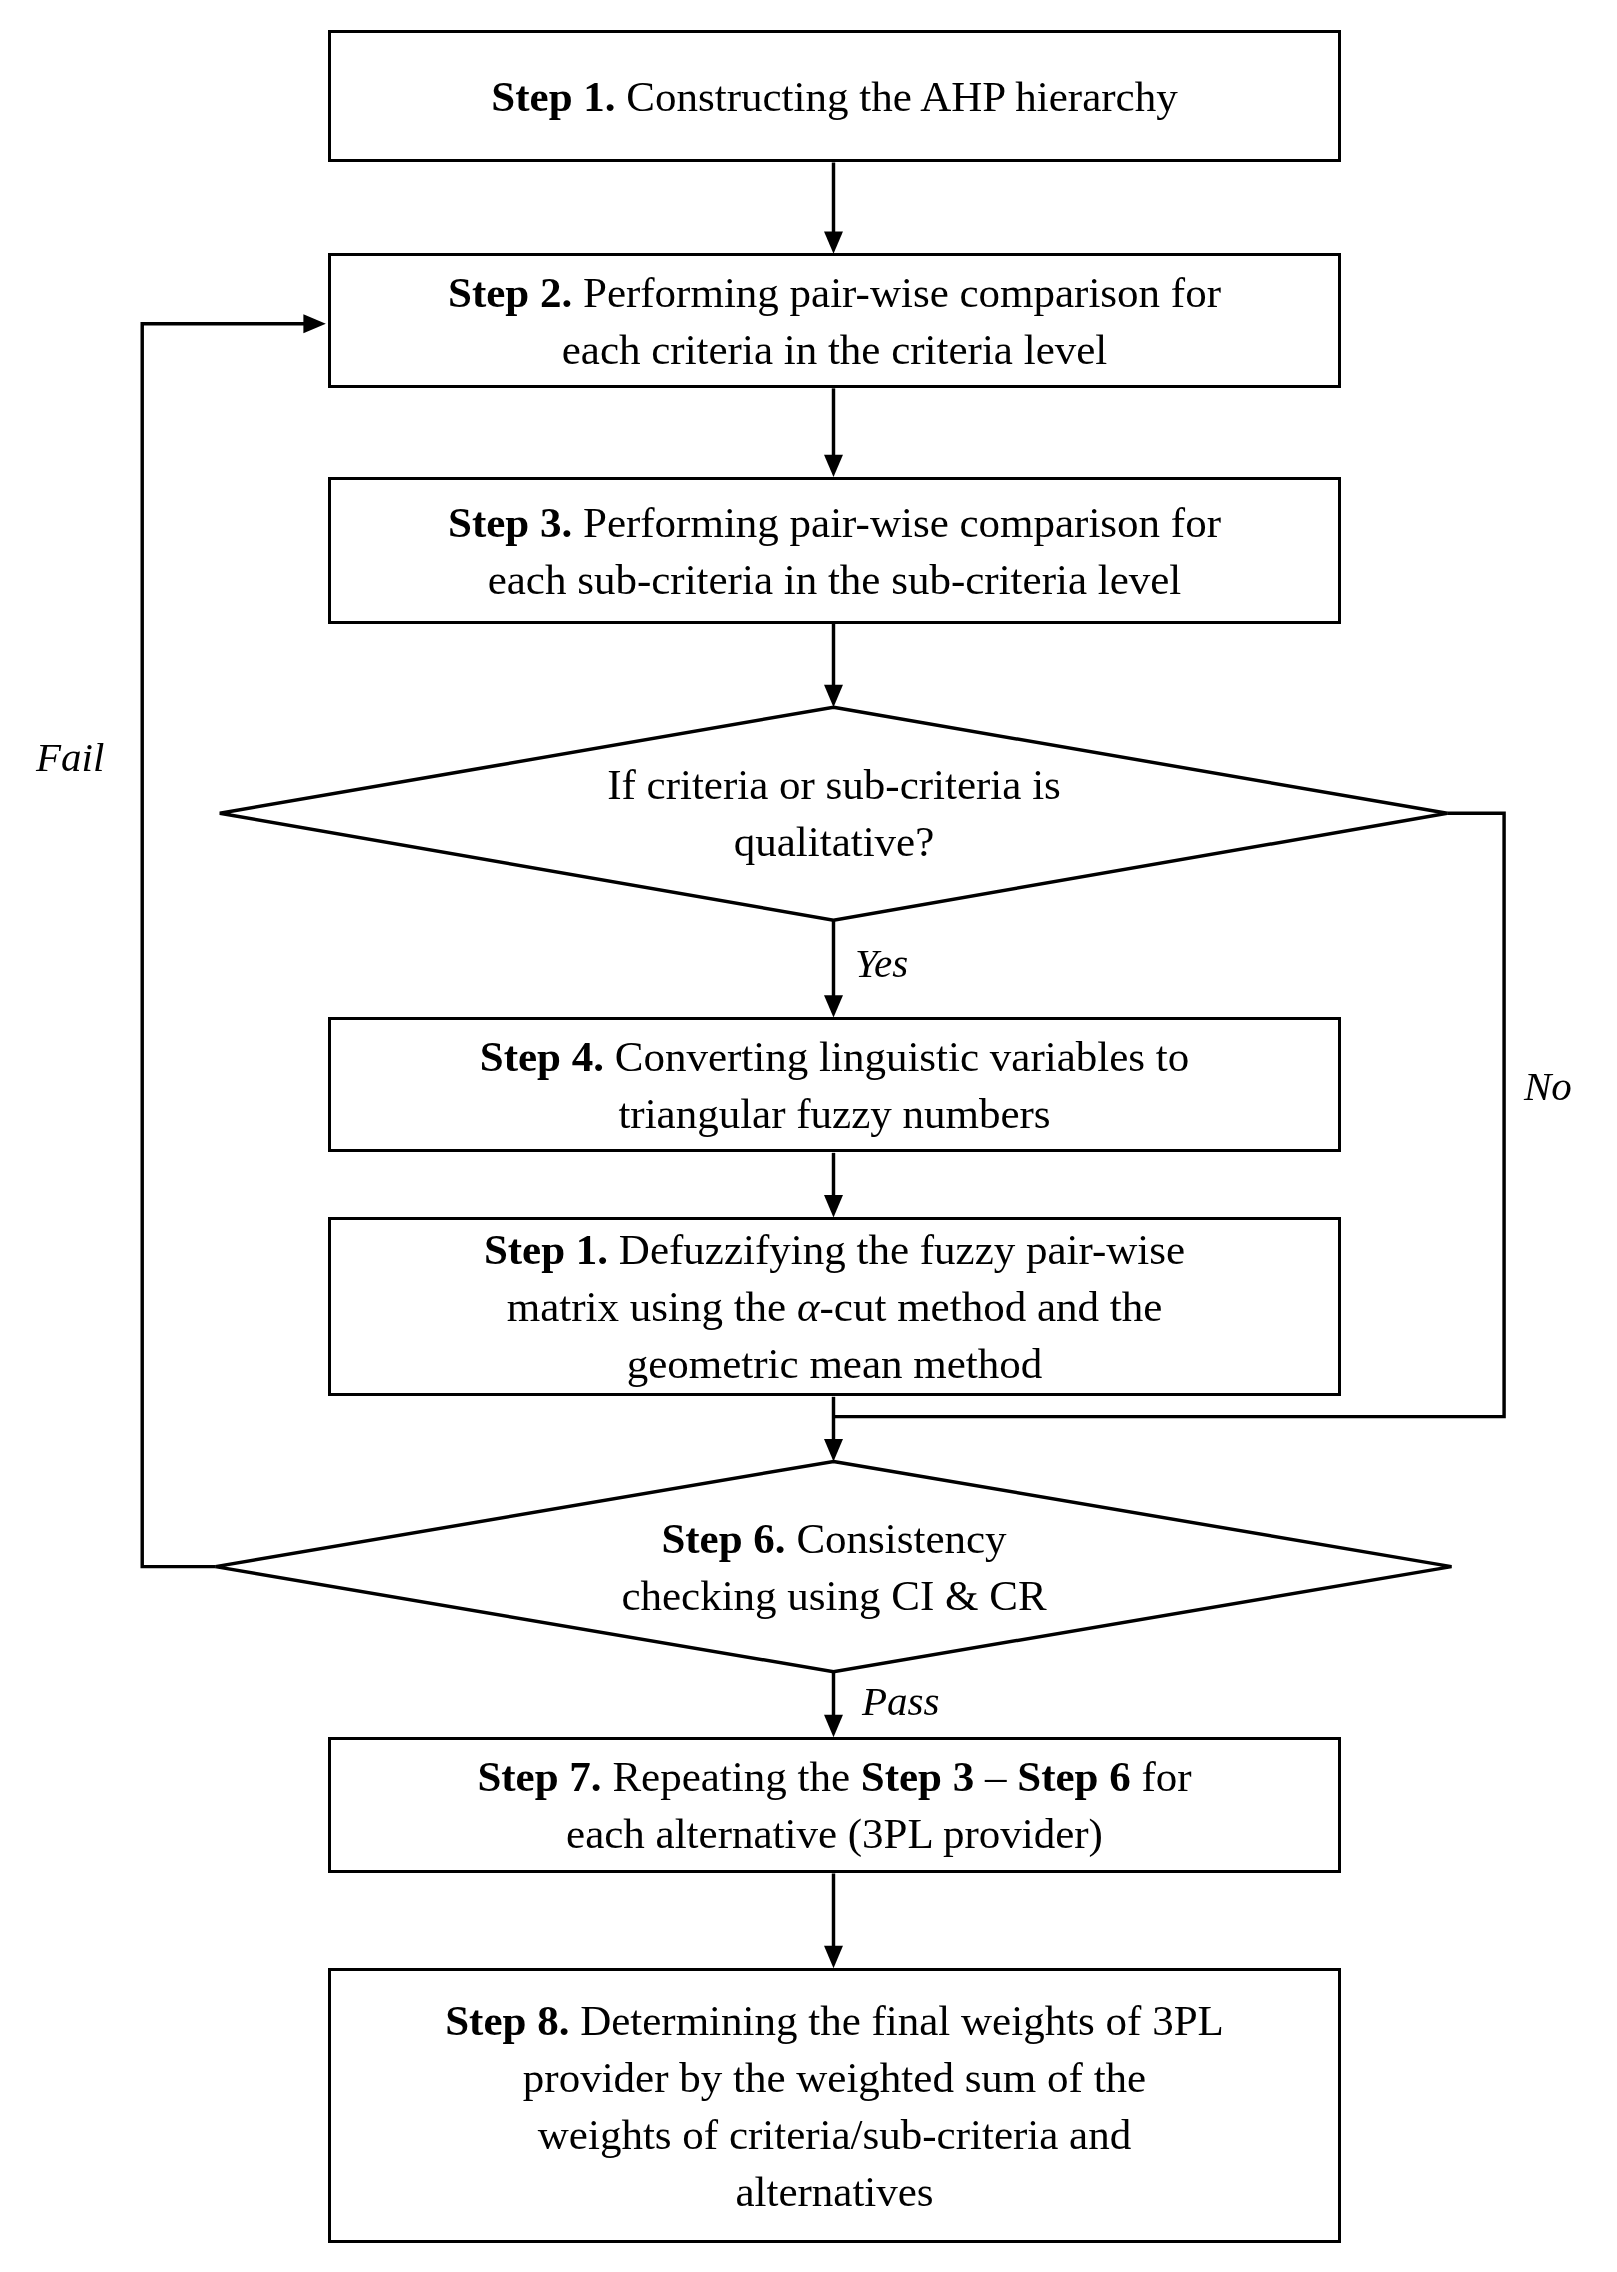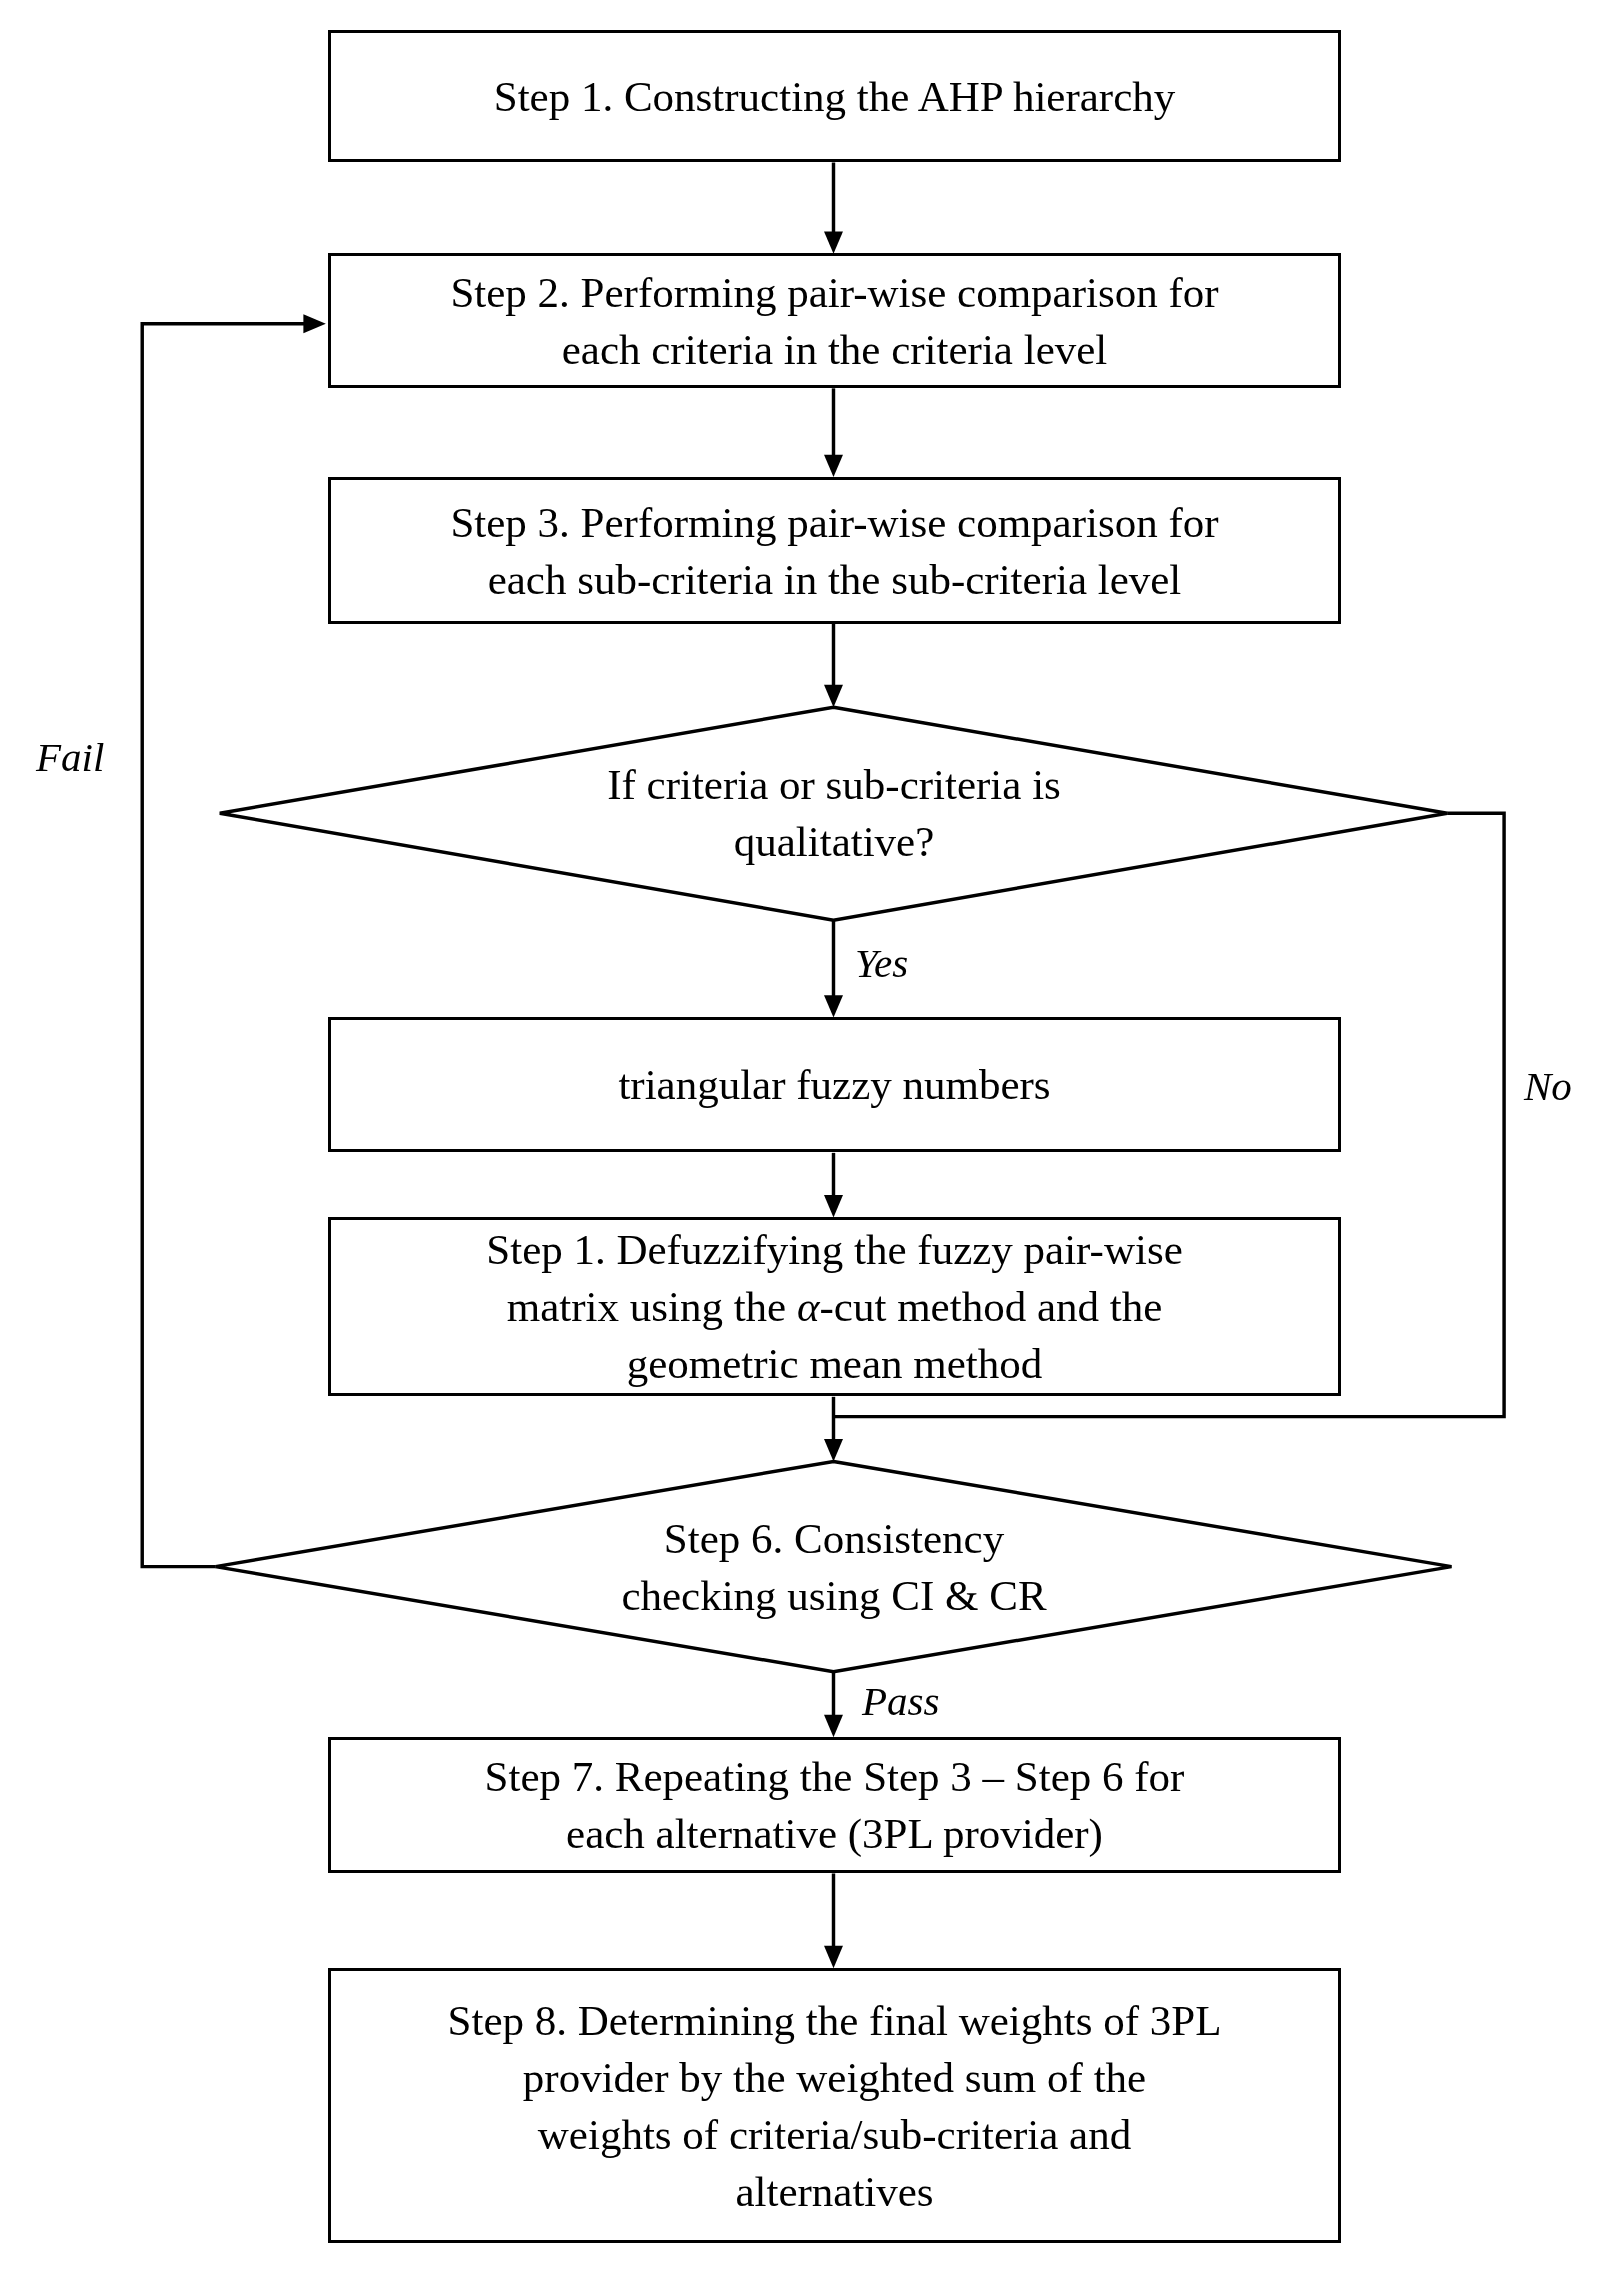--- a/index.html
+++ b/index.html
@@ -32,21 +32,21 @@
     flex-direction: column;
     justify-content: center;
     align-items: center;
     text-align: center;
     font-size: 43px;
     line-height: 57px;
     background: transparent;
     pointer-events: none;
   }
   .tline { white-space: nowrap; }
-  .b { font-weight: normal; }
+  .b { font-weight: bold; }
   .i { font-style: italic; }
   .elabel {
     position: absolute;
     font-style: italic;
     font-size: 41px;
     line-height: 45px;
     white-space: nowrap;
   }
 </style>
 </head>
@@ -110,20 +110,21 @@
       <div class="tline"><span class="b">Step 2.</span><span> Performing pair-wise comparison for</span></div>
       <div class="tline"><span>each criteria in the criteria level</span></div>
     </div>
 
   <div class="node" style="left:328px; top:477px; width:1013px; height:147px;">
       <div class="tline"><span class="b">Step 3.</span><span> Performing pair-wise comparison for</span></div>
       <div class="tline"><span>each sub-criteria in the sub-criteria level</span></div>
     </div>
 
   <div class="node" style="left:328px; top:1017px; width:1013px; height:135px;">
+      <div class="tline"><span class="b">Step 4.</span><span> Converting linguistic variables to</span></div>
       <div class="tline"><span>triangular fuzzy numbers</span></div>
     </div>
 
   <div class="node" style="left:328px; top:1217px; width:1013px; height:179px;">
       <div class="tline"><span class="b">Step 1.</span><span> Defuzzifying the fuzzy pair-wise</span></div>
       <div class="tline"><span>matrix using the </span><span class="i">α</span><span>-cut method and the</span></div>
       <div class="tline"><span>geometric mean method</span></div>
     </div>
 
   <div class="node" style="left:328px; top:1737px; width:1013px; height:136px;">

